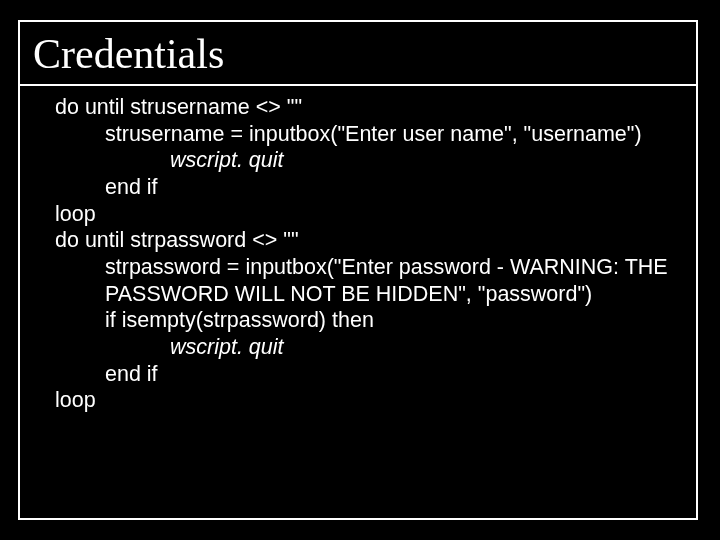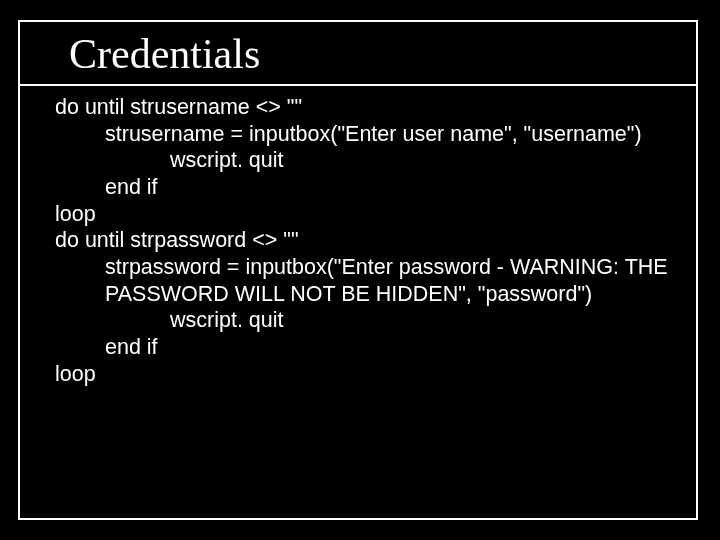--- a/index.html
+++ b/index.html
@@ -25,21 +25,20 @@
     border: 2px solid #fff;
   }
   .title {
     position: absolute;
     left: 33px;
     top: 30px;
     color: #fff;
     font-family: "Times New Roman", Times, serif;
     font-size: 42px;
     font-weight: 400;
-    margin-left: 36px;
   }
   .hr {
     position: absolute;
     left: 18px;
     top: 84px;
     width: 680px;
     height: 0;
     border-top: 2px solid #fff;
   }
   .code {
@@ -47,35 +46,36 @@
     left: 55px;
     top: 94px;
     width: 620px;
     color: #fff;
     font-family: Arial, Helvetica, sans-serif;
     font-size: 21.5px;
     line-height: 1.24;
   }
   .code .line { white-space: pre-wrap; }
   .ind1 { padding-left: 50px; }
-  .ind2 { padding-left: 115px; }
+  .ind2 { padding-left: 115px; font-style: italic; }
 </style>
 </head>
 <body>
 
 <div class="slide">
   <div class="frame"></div>
   <div class="title">Credentials</div>
   <div class="hr"></div>
 
   <div class="code">
     <div class="line">do until strusername &lt;&gt; ""</div>
     <div class="line ind1">strusername = inputbox("Enter user name", "username")</div>
     <div class="line ind2">wscript. quit</div>
     <div class="line ind1">end if</div>
     <div class="line">loop</div>
     <div class="line">do until strpassword &lt;&gt; ""</div>
     <div class="line ind1">strpassword = inputbox("Enter password - WARNING: THE PASSWORD WILL NOT BE HIDDEN", "password")</div>
+    <div class="line ind1">if isempty(strpassword) then</div>
     <div class="line ind2">wscript. quit</div>
     <div class="line ind1">end if</div>
     <div class="line">loop</div>
   </div>
 </div>
 
 </body></html>

